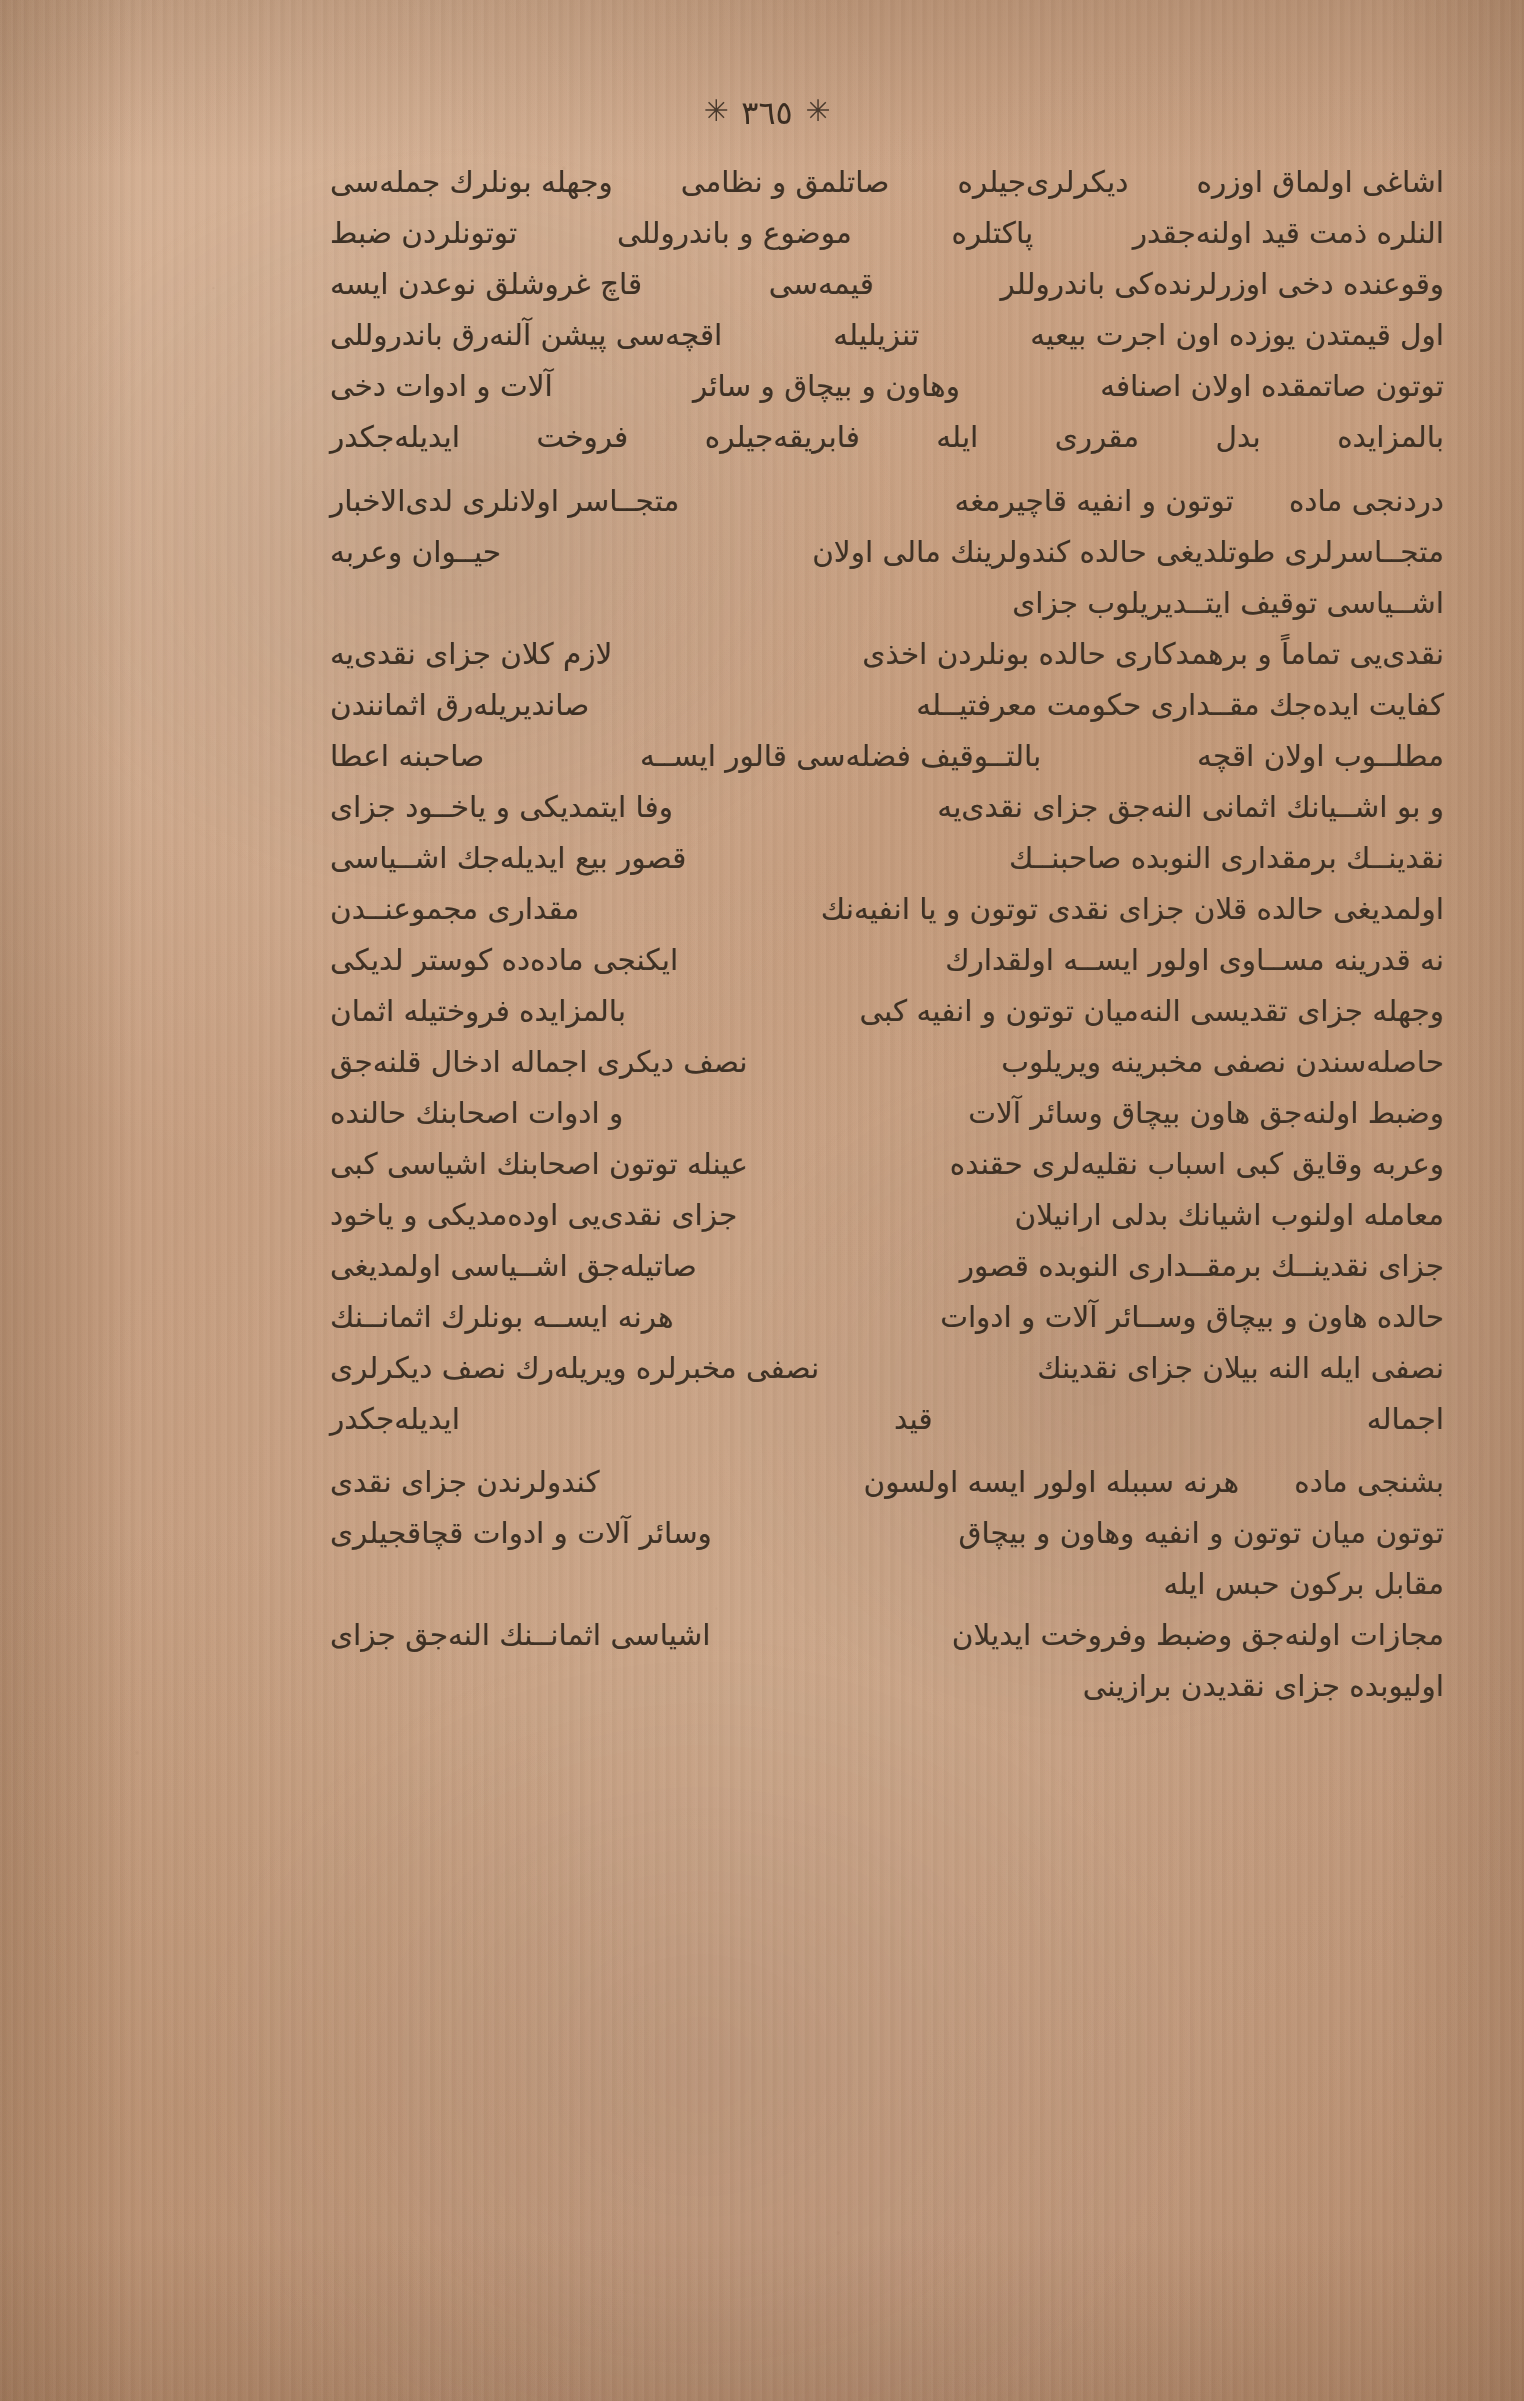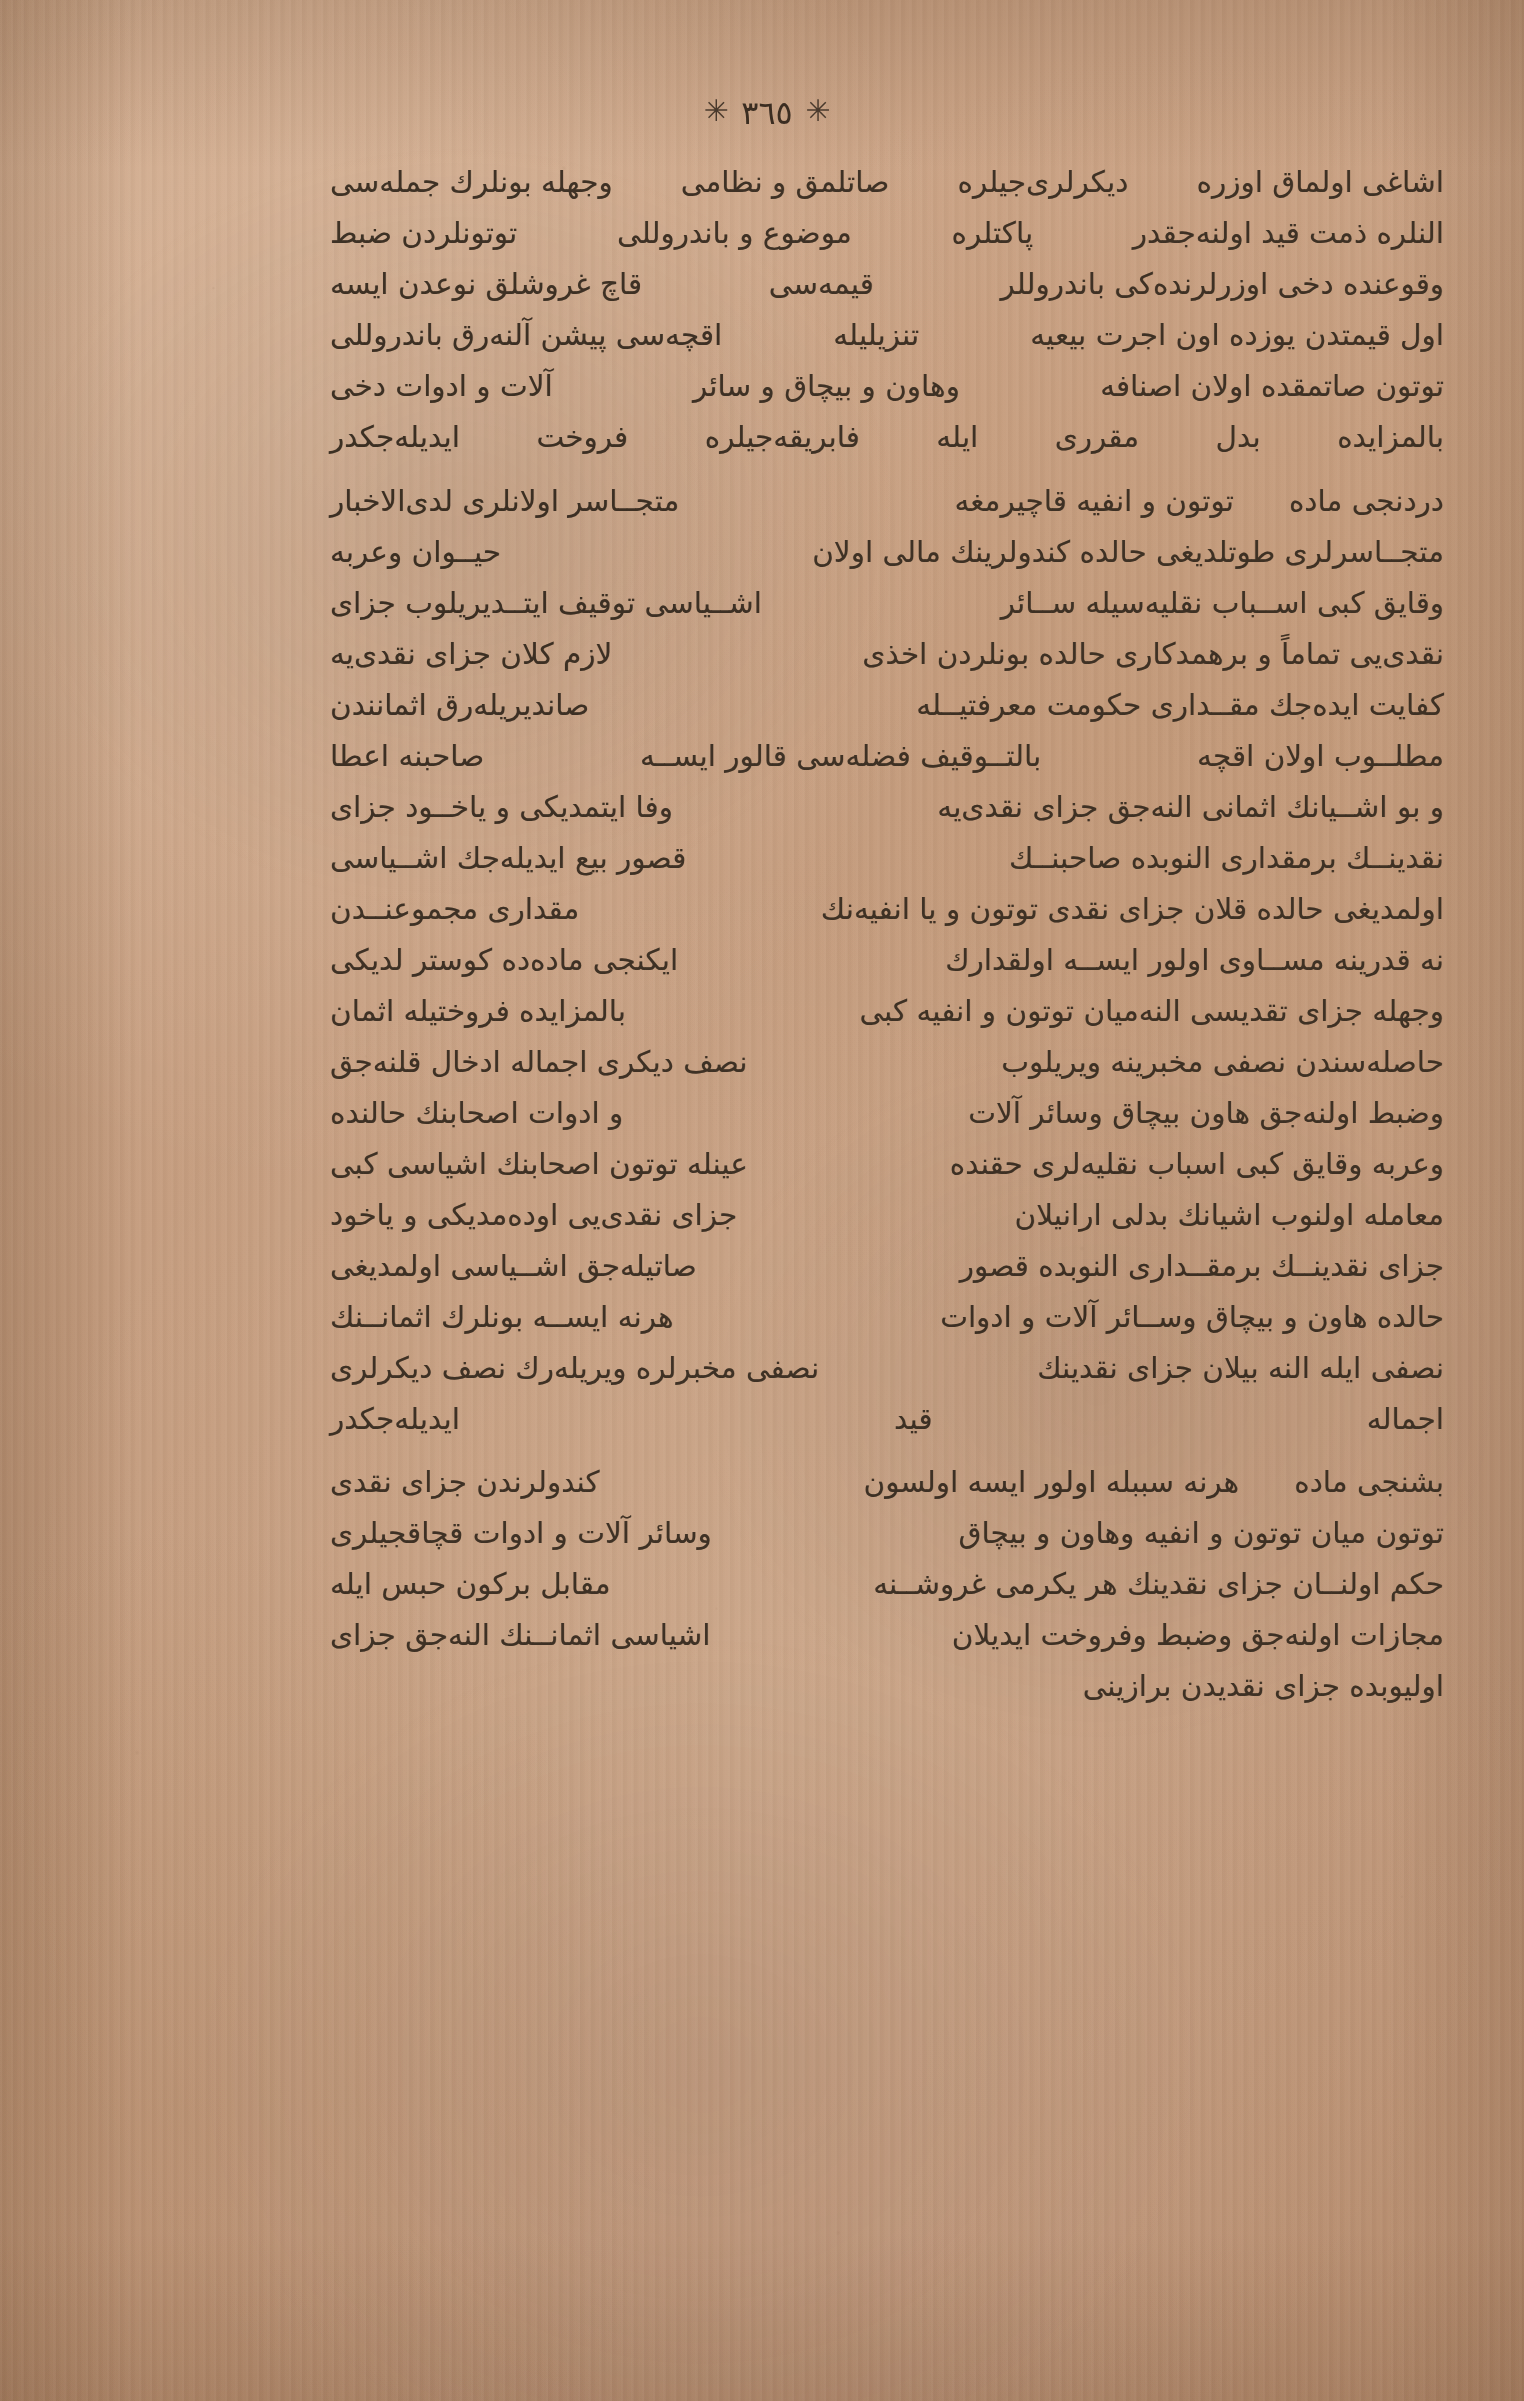--- a/index.html
+++ b/index.html
@@ -225,21 +225,20 @@
         <span class="article-rest">
           <span>توتون و انفيه قاچيرمغه</span>
           <span>متجــاسر اولانلری لدی‌الاخبار</span>
         </span>
       </div>
       <div class="text-line justify">
         <span>متجــاسرلری طوتلديغی حالده كندولرينك مالی اولان</span>
         <span>حيــوان وعربه</span>
       </div>
       <div class="text-line justify">
-        <span>وقايق كبی اســباب نقليه‌سيله ســائر</span>
         <span>اشــياسی توقيف ايتــديريلوب جزای</span>
       </div>
       <div class="text-line justify">
         <span>نقدی‌یی تماماً و برهمدكاری حالده بونلردن اخذی</span>
         <span>لازم كلان جزای نقدی‌يه</span>
       </div>
       <div class="text-line justify">
         <span>كفايت ايده‌جك مقــداری حكومت معرفتيــله</span>
         <span>صانديريله‌رق اثمانندن</span>
       </div>
@@ -304,21 +303,20 @@
         <span class="article-rest">
           <span>هرنه سببله اولور ايسه اولسون</span>
           <span>كندولرندن جزای نقدی</span>
         </span>
       </div>
       <div class="text-line justify">
         <span>توتون ميان توتون و انفيه وهاون و بيچاق</span>
         <span>وسائر آلات و ادوات قچاقجيلری</span>
       </div>
       <div class="text-line justify">
-        <span>حكم اولنــان جزای نقدينك هر يكرمی غروشــنه</span>
         <span>مقابل بركون حبس ايله</span>
       </div>
       <div class="text-line justify">
         <span>مجازات اولنه‌جق وضبط وفروخت ايديلان</span>
         <span>اشياسی اثمانــنك النه‌جق جزای</span>
       </div>
       <div class="text-line justify">
         <span>اوليوبده جزای نقديدن برازينی</span>
       </div>
     </div>

